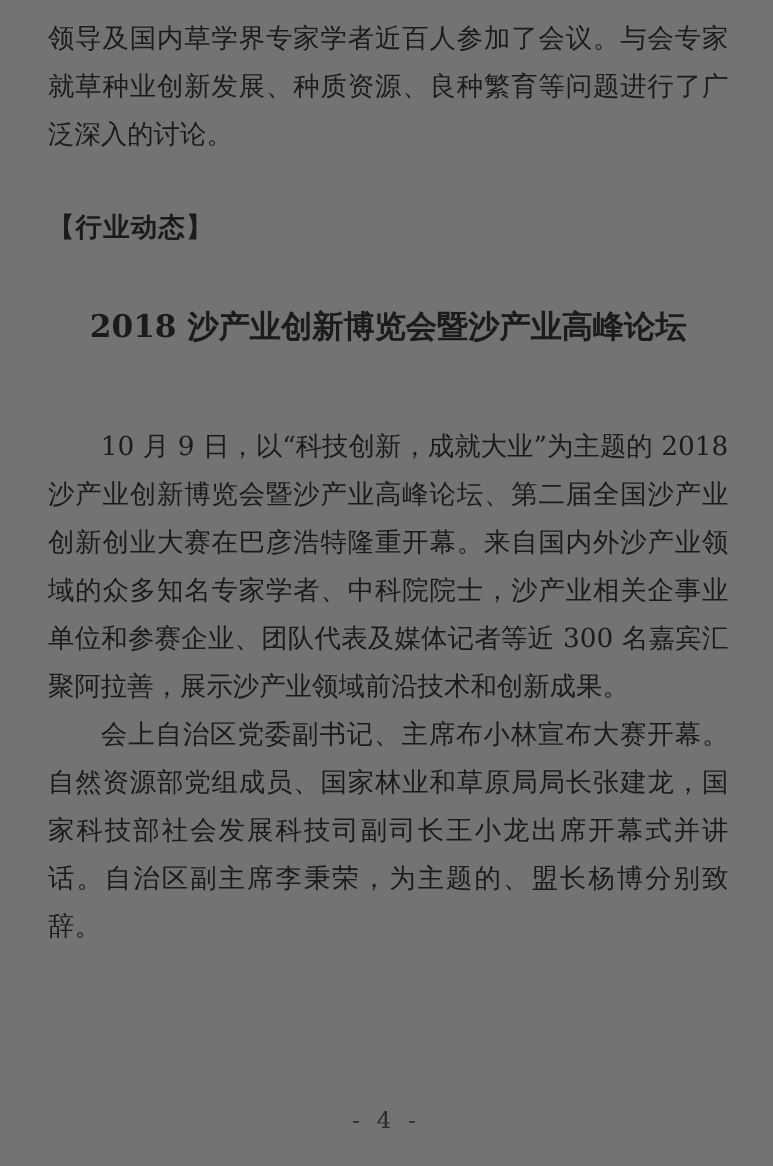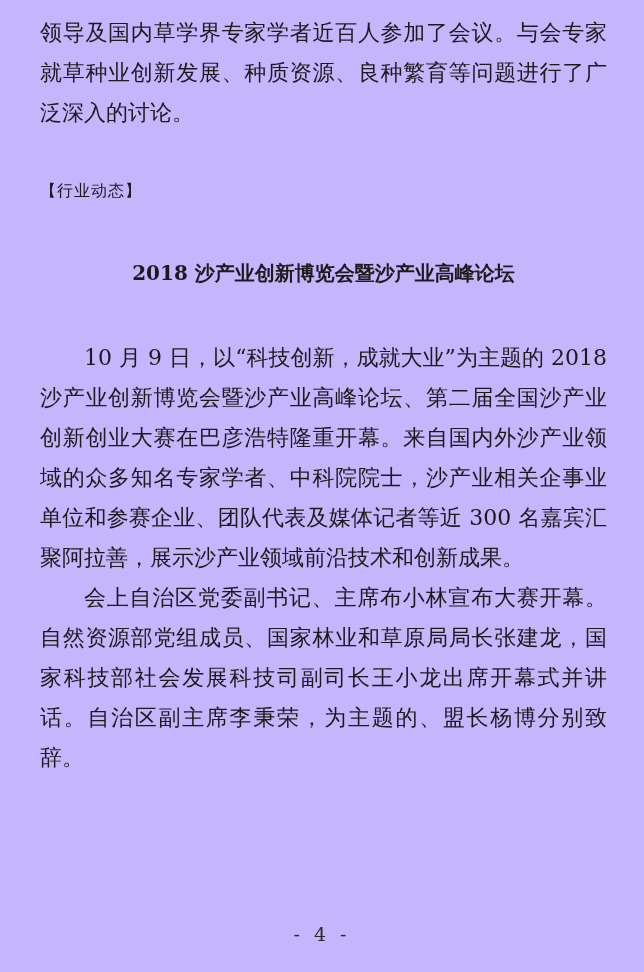--- a/index.html
+++ b/index.html
@@ -7,61 +7,61 @@
     padding: 0;
     background: #ffffff;
   }
   .doc-page {
     position: relative;
     width: 644px;
     height: 972px;
     box-sizing: border-box;
     margin: 0 auto;
     padding: 13px 37px 0 40px;
-    background: #c4b5fd;
+    background: #737373;
     color: #1b1b1b;
     font-family: "DejaVu Serif", "Liberation Serif", serif;
     font-size: 22px;
     line-height: 40px;
     overflow: hidden;
   }
   .body-text {
     margin: 0;
     text-align: justify;
     text-justify: inter-character;
     word-break: break-all;
     overflow-wrap: break-word;
   }
   .intro {
     text-indent: 0;
   }
   .section-header {
     margin: 38px 0 0 0;
     font-family: "DejaVu Sans", "Liberation Sans", sans-serif;
-    font-weight: normal;
-    font-size: 16px;
+    font-weight: bold;
+    font-size: 22px;
     line-height: 40px;
     letter-spacing: 1px;
   }
   .article-title {
     margin: 42px 0 0 0;
     font-family: "DejaVu Serif", "Liberation Serif", serif;
     font-weight: bold;
-    font-size: 20px;
+    font-size: 26px;
     line-height: 40px;
     text-align: center;
   }
   .article-title .title-line {
     display: block;
   }
   .article-body .body-text {
     text-indent: 2em;
   }
   .article-body .body-text:first-child {
-    margin-top: 45px;
+    margin-top: 60px;
   }
   .page-footer {
     position: absolute;
     left: 0;
     right: 0;
     bottom: 18px;
     text-align: center;
   }
   .page-number {
     font-family: "DejaVu Serif", "Liberation Serif", serif;

